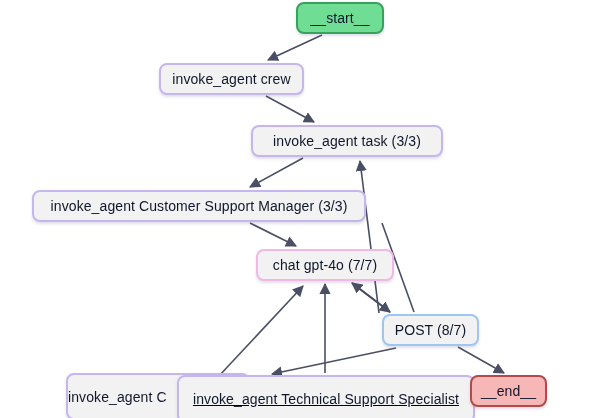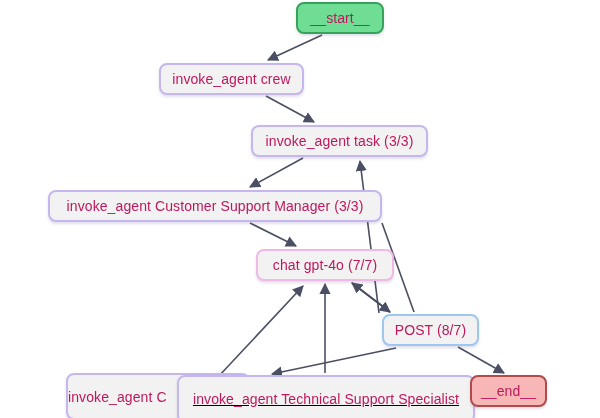--- a/index.html
+++ b/index.html
@@ -31,21 +31,21 @@
     justify-content: center;
     border-radius: 8px;
     border-width: 2px;
     border-style: solid;
     white-space: nowrap;
     box-shadow: 0 2px 3px rgba(120,110,160,0.22);
   }
   .node .node-label {
     font-size: 14px;
     line-height: 1;
-    color: #be185d;
+    color: #0f172a;
     letter-spacing: 0.1px;
   }
   .n-default {
     background: #f2f2f2;
     border-color: #c5b7ed;
     border-radius: 8px;
   }
   .n-start {
     background: #70dd94;
     border-color: #37a25c;
@@ -109,25 +109,25 @@
   </svg>
 
   <div class="node n-start n-front" style="left:296px; top:2px; width:88px; height:32px;">
     <span class="node-label">__start__</span>
   </div>
 
   <div class="node n-default n-front" style="left:159px; top:63px; width:145px; height:32px;">
     <span class="node-label">invoke_agent crew</span>
   </div>
 
-  <div class="node n-default n-front" style="left:251px; top:125px; width:177px; height:32px;">
+  <div class="node n-default n-front" style="left:251px; top:125px; width:192px; height:32px;">
     <span class="node-label">invoke_agent task (3/3)</span>
   </div>
 
-  <div class="node n-default n-front" style="left:48px; top:190px; width:334px; height:32px;">
+  <div class="node n-default n-front" style="left:32px; top:190px; width:334px; height:32px;">
     <span class="node-label">invoke_agent Customer Support Manager (3/3)</span>
   </div>
 
   <div class="node n-chat n-front" style="left:256px; top:249px; width:138px; height:32px;text-align:center;">
     <span class="node-label">chat gpt-4o (7/7)</span>
   </div>
 
   <div class="node n-post n-front" style="left:382px; top:314px; width:97px; height:32px;">
     <span class="node-label">POST (8/7)</span>
   </div>

